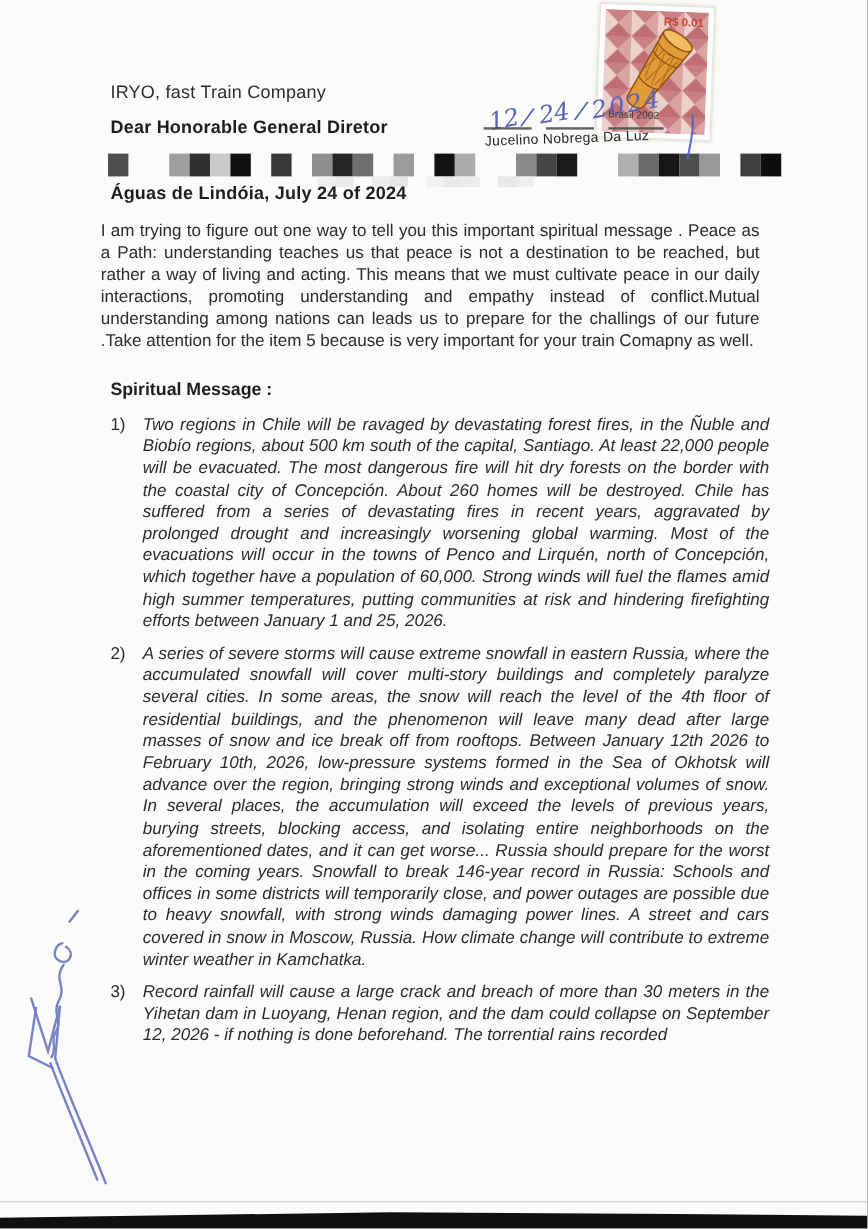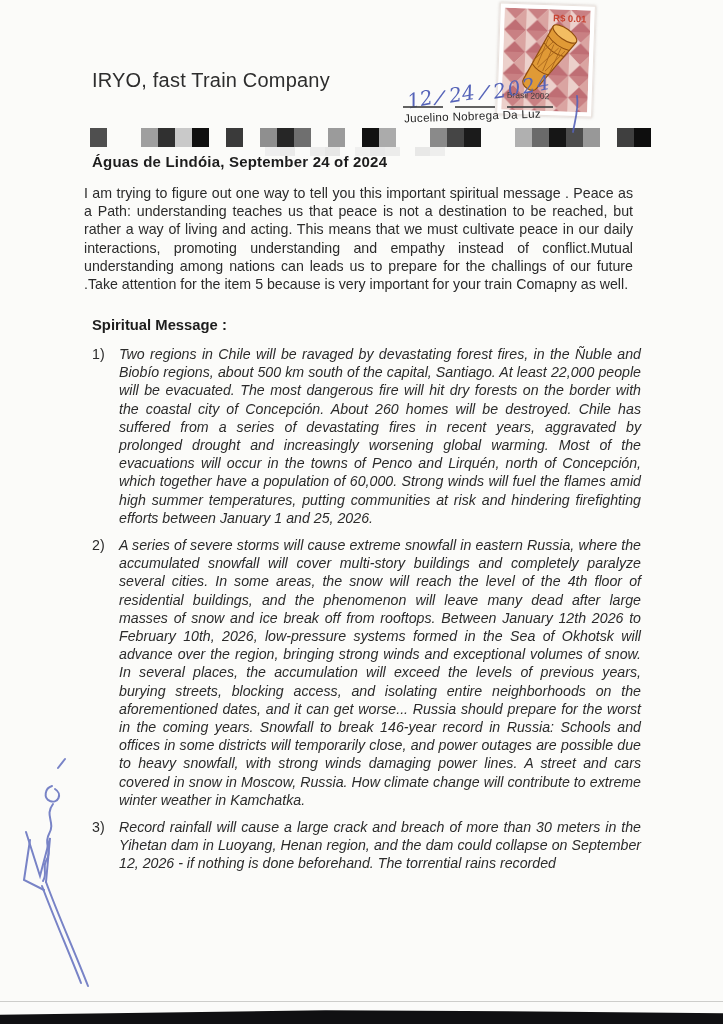--- a/index.html
+++ b/index.html
@@ -3,21 +3,21 @@
 <meta charset="utf-8">
 <style>
   html,body{margin:0;padding:0;background:#777;}
   .page{
     position:relative; width:723px; height:1024px; margin:0 auto;
     background:#fbfbf9; overflow:hidden;
     font-family:"Liberation Sans", sans-serif; color:#2b2b2b;
     -webkit-font-smoothing:antialiased;
   }
   .abs{position:absolute;}
-  .company-line{left:92px; top:69px; font-size:20px; letter-spacing:.2px; color:#2d2d2d;}
+  .company-line{left:92px; top:69px; font-size:15px; letter-spacing:.2px; color:#2d2d2d;}
   .salutation{left:92px; top:98px; font-size:15px; font-weight:bold; color:#1d1d1d; letter-spacing:.2px;}
   .place-date{left:92px; top:153px; font-size:15px; font-weight:bold; color:#1d1d1d; letter-spacing:.2px;}
 
   .redaction{left:90px; top:128px; height:19px; white-space:nowrap; font-size:0;}
   .redaction .rcell{display:inline-block; width:17px; height:19px;}
   .ghost{left:265px; top:147px; height:9px; white-space:nowrap; font-size:0; opacity:.55;}
   .ghost .rcell{display:inline-block; width:15px; height:9px;}
 
   .body-text{font-size:14.2px; line-height:18.2px; text-align:justify; color:#2b2b2b;}
   .intro{left:84px; top:184px; width:549px;}
@@ -105,25 +105,26 @@
     <div class="u-line u1"></div>
     <div class="u-line u2"></div>
     <div class="u-line u3"></div>
     <div class="clerk-name">Jucelino Nobrega Da Luz</div>
     <svg class="date-tail" width="30" height="40" viewBox="0 0 30 40">
       <path d="M14,2 C16,14 12,26 10,38" fill="none" stroke="#5563b8" stroke-width="1.8" stroke-linecap="round" opacity="0.9"></path>
     </svg>
   </div>
 
   <div class="abs company-line">IRYO, fast Train Company</div>
+  <div class="abs salutation">Dear Honorable General Diretor</div>
 
   <div class="abs redaction"><span class="rcell" style="background: rgb(79, 79, 79);"></span><span class="rcell" style="visibility: hidden;"></span><span class="rcell" style="visibility: hidden;"></span><span class="rcell" style="background: rgb(159, 159, 159);"></span><span class="rcell" style="background: rgb(48, 48, 48);"></span><span class="rcell" style="background: rgb(201, 201, 201);"></span><span class="rcell" style="background: rgb(16, 16, 16);"></span><span class="rcell" style="visibility: hidden;"></span><span class="rcell" style="background: rgb(58, 58, 58);"></span><span class="rcell" style="visibility: hidden;"></span><span class="rcell" style="background: rgb(143, 143, 143);"></span><span class="rcell" style="background: rgb(38, 38, 38);"></span><span class="rcell" style="background: rgb(111, 111, 111);"></span><span class="rcell" style="visibility: hidden;"></span><span class="rcell" style="background: rgb(155, 155, 155);"></span><span class="rcell" style="visibility: hidden;"></span><span class="rcell" style="background: rgb(18, 18, 18);"></span><span class="rcell" style="background: rgb(171, 171, 171);"></span><span class="rcell" style="visibility: hidden;"></span><span class="rcell" style="visibility: hidden;"></span><span class="rcell" style="background: rgb(138, 138, 138);"></span><span class="rcell" style="background: rgb(69, 69, 69);"></span><span class="rcell" style="background: rgb(27, 27, 27);"></span><span class="rcell" style="visibility: hidden;"></span><span class="rcell" style="visibility: hidden;"></span><span class="rcell" style="background: rgb(176, 176, 176);"></span><span class="rcell" style="background: rgb(106, 106, 106);"></span><span class="rcell" style="background: rgb(22, 22, 22);"></span><span class="rcell" style="background: rgb(77, 77, 77);"></span><span class="rcell" style="background: rgb(152, 152, 152);"></span><span class="rcell" style="visibility: hidden;"></span><span class="rcell" style="background: rgb(63, 63, 63);"></span><span class="rcell" style="background: rgb(14, 14, 14);"></span></div>
   <div class="abs ghost"><span class="rcell" style="background: rgb(231, 231, 231);"></span><span class="rcell" style="background: rgb(222, 222, 222);"></span><span class="rcell" style="visibility: hidden;"></span><span class="rcell" style="background: rgb(227, 227, 227);"></span><span class="rcell" style="background: rgb(216, 216, 216);"></span><span class="rcell" style="visibility: hidden;"></span><span class="rcell" style="background: rgb(232, 232, 232);"></span><span class="rcell" style="background: rgb(220, 220, 220);"></span><span class="rcell" style="background: rgb(225, 225, 225);"></span><span class="rcell" style="visibility: hidden;"></span><span class="rcell" style="background: rgb(218, 218, 218);"></span><span class="rcell" style="background: rgb(229, 229, 229);"></span></div>
 
-  <div class="abs place-date">Águas de Lindóia, September 24 of 2024</div>
+  <div class="abs place-date">Águas de Lindóia, July 24 of 2024</div>
 
   <div class="abs body-text intro">I am trying to figure out one way to tell you this important spiritual message . Peace as a Path: understanding teaches us that peace is not a destination to be reached, but rather a way of living and acting. This means that we must cultivate peace in our daily interactions, promoting understanding and empathy instead of conflict.Mutual understanding among nations can leads us to prepare for the challings of our future .Take attention for the item 5 because is very important for your train Comapny as well.</div>
 
   <div class="abs section-heading">Spiritual Message :</div>
 
   <div class="abs body-text items">
     <div class="item">
       <span class="num">1)</span>
       <span class="body">Two regions in Chile will be ravaged by devastating forest fires, in the Ñuble and Biobío regions, about 500 km south of the capital, Santiago. At least 22,000 people will be evacuated. The most dangerous fire will hit dry forests on the border with the coastal city of Concepción. About 260 homes will be destroyed. Chile has suffered from a series of devastating fires in recent years, aggravated by prolonged drought and increasingly worsening global warming. Most of the evacuations will occur in the towns of Penco and Lirquén, north of Concepción, which together have a population of 60,000. Strong winds will fuel the flames amid high summer temperatures, putting communities at risk and hindering firefighting efforts between January 1 and 25, 2026.</span>
     </div>

